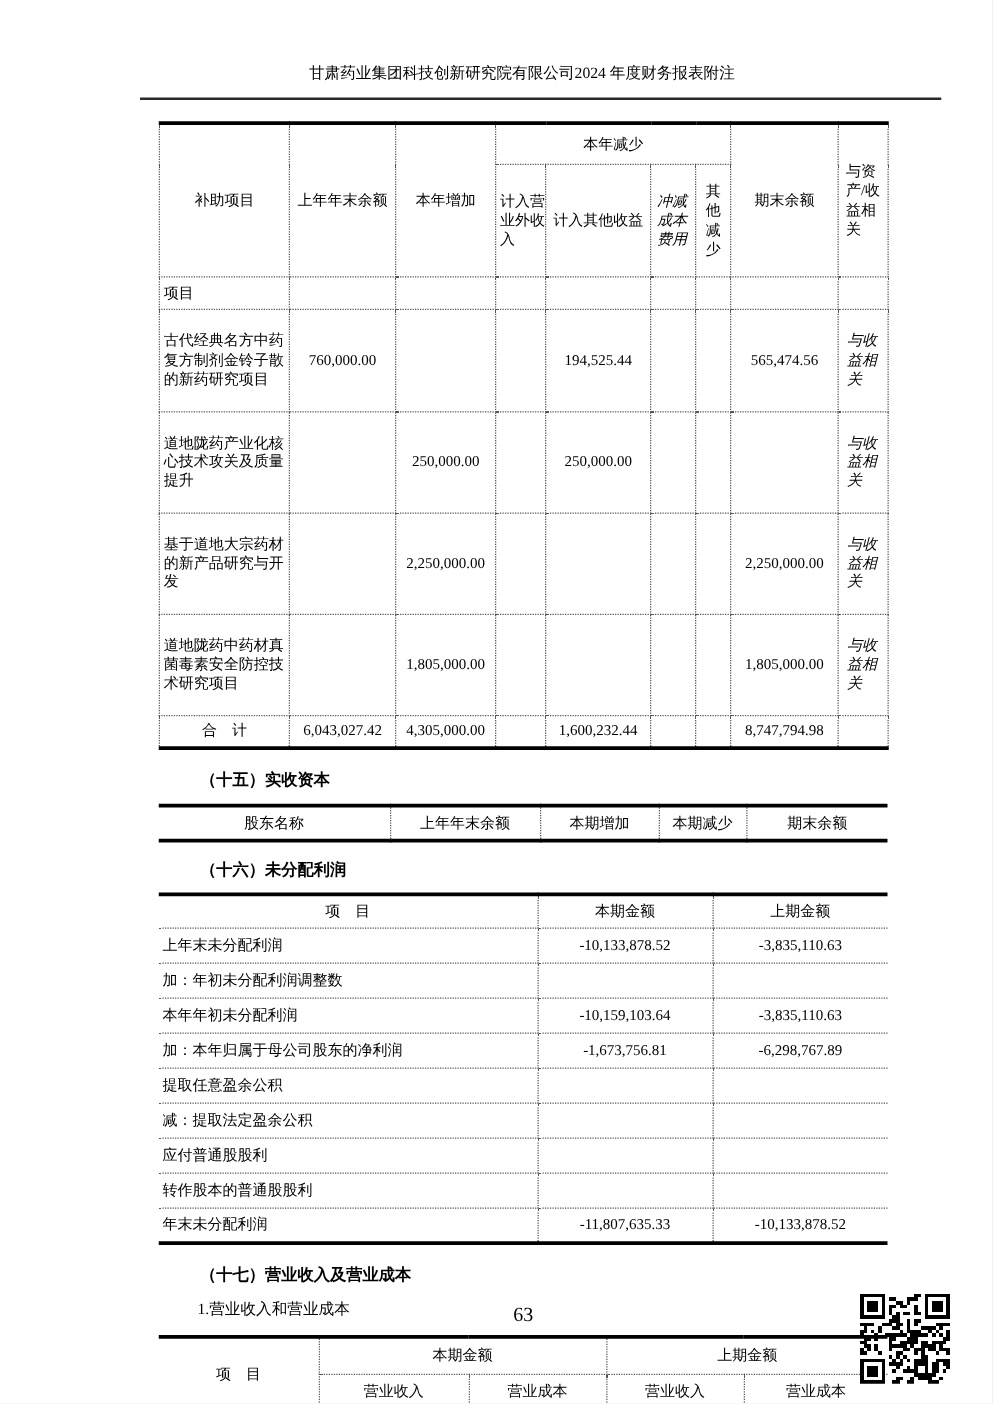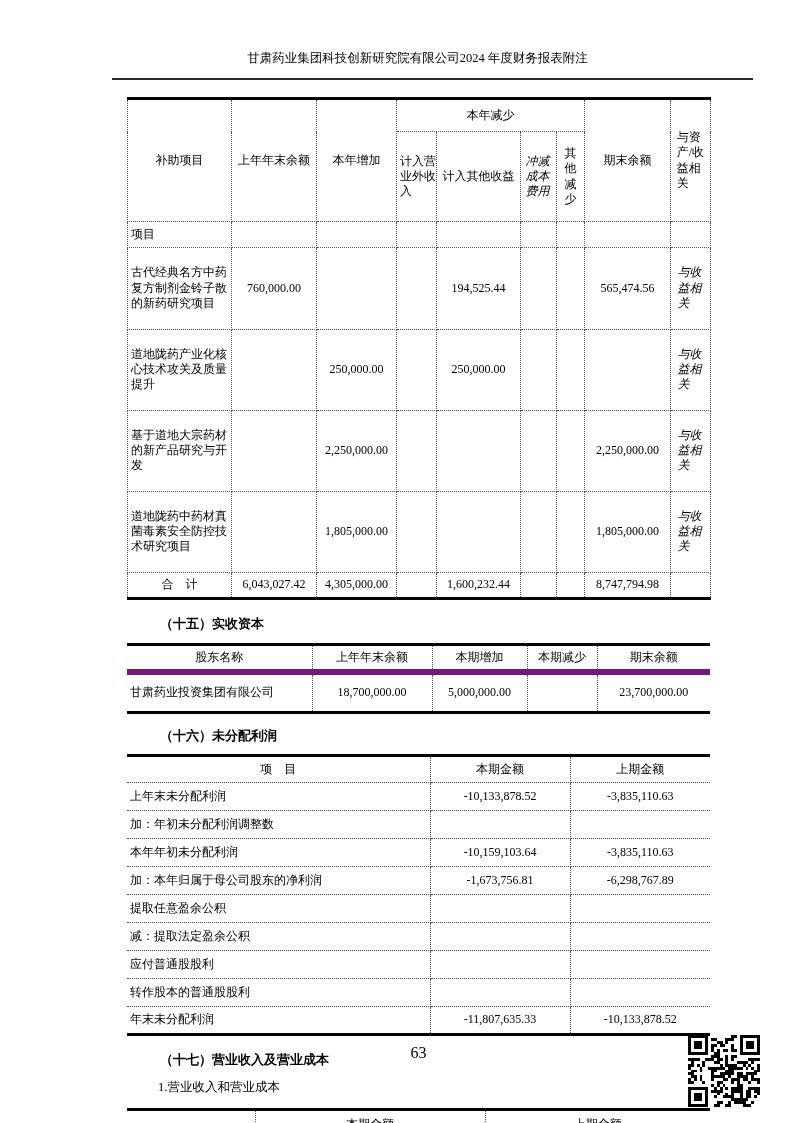--- a/index.html
+++ b/index.html
@@ -28,21 +28,21 @@
   
   tr.hA{height:33px;} tr.hB{height:62px;} tr.rItem{height:26px;}
   tr.rData{height:47px;} tr.rData1{height:52px;} tr.rTotal{height:26px;}
   
   .sec-title{font-weight:bold;font-size:13px;margin:15px 0 10px 33px;}
   .sec-title.s16{margin:13px 0 9px 33px;}
   .sec-title.s17{margin:15px 0 0 33px;}
   .sub-title{font-size:12.5px;margin:10px 0 0 31px;}
   
   tr.h15{height:28px;} tr.d15{height:40px;}
-  table.t15tbl td.hcell{border-bottom:6px solid #701a75;margin-top:13px;}
+  table.t15tbl td.hcell{border-bottom:1px solid #701a75;margin-top:13px;}
   
   tr.h16{height:27px;} tr.d16{height:28px;}
   td.indent{padding-left:34px;}
   
   table.t17tbl{margin-top:12px;} tr.h17{height:30px;}
   
   .page-number{position:absolute;left:127px;top:1044px;width:583px;text-align:center;font-size:16px;}
   .qr{position:absolute;left:688px;top:1035px;width:72px;height:72px;}
 </style>
 </head>
@@ -178,27 +178,20 @@
         <col style="width:70px">
           <col style="width:113px">
       </colgroup>
       <tbody>
         <tr class="h15">
           <td class="c hcell">股东名称</td>
           <td class="c hcell">上年年末余额</td>
           <td class="c hcell">本期增加</td>
           <td class="c hcell">本期减少</td>
           <td class="c hcell">期末余额</td>
-        </tr>
-        <tr class="d15">
-          <td class="l">甘肃药业投资集团有限公司</td>
-          <td class="r">18,700,000.00</td>
-          <td class="r">5,000,000.00</td>
-          <td class="r"></td>
-          <td class="r">23,700,000.00</td>
         </tr>
       </tbody>
     </table>
 
     <div class="sec-title s16">（十六）未分配利润</div>
     <table class="tbl no-outer t16tbl">
       <colgroup>
         <col style="width:303px">
           <col style="width:140px">
           <col style="width:140px">

